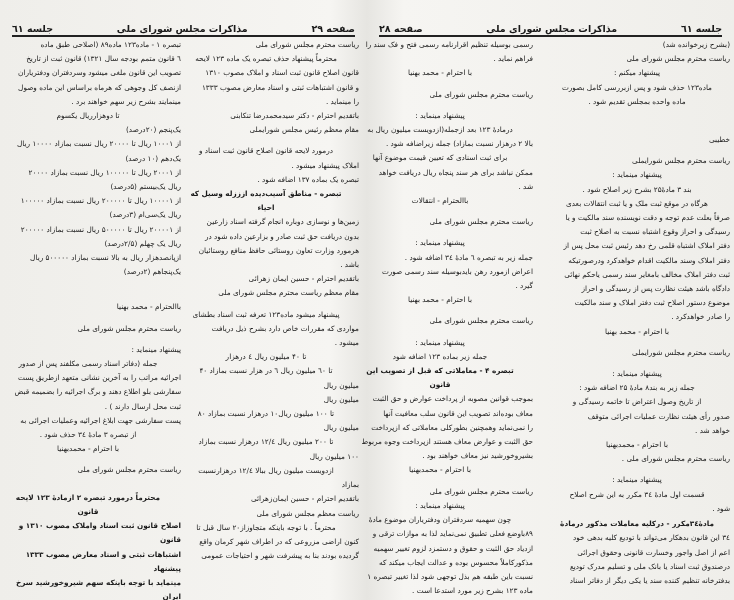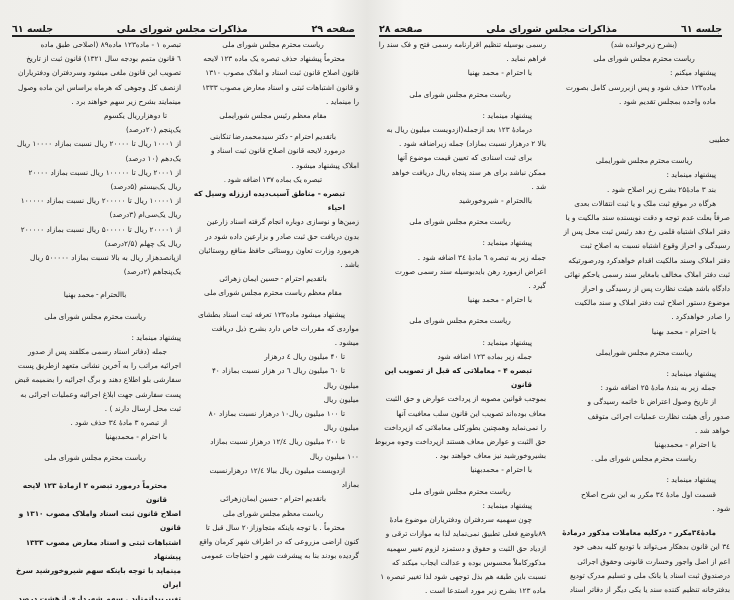--- a/index.html
+++ b/index.html
@@ -5,48 +5,48 @@
   html,body{margin:0;padding:0;}
   body{width:734px;height:600px;background:#f2f1ee;overflow:hidden;font-family:"DejaVu Sans",sans-serif;color:#1a1a1a;}
   .spread{position:relative;width:734px;height:600px;background:linear-gradient(90deg,#efeeea 0%,#f6f5f2 45%,#e6e5e1 50%,#f6f5f2 55%,#efeeea 100%);}
   .page{position:absolute;top:0;height:600px;}
   .page.left{left:0;width:367px;}
   .page.right{left:367px;width:367px;}
   .header{position:absolute;top:18px;left:12px;right:12px;height:16px;direction:rtl;display:flex;justify-content:space-between;align-items:flex-end;font-weight:bold;font-size:9.5px;}
   .header .rule{position:absolute;left:0;right:0;bottom:-3px;height:1.6px;background:#222;}
   .col{position:absolute;top:38px;direction:rtl;text-align:right;font-size:7.3px;line-height:14.2px;}
   .col p{margin:0;}
-  .c{text-align:center;font-family:Liberation Serif, serif;}
-  .ind{padding-right:14px;}
+  .c{}
+  .ind{padding-right:14px;text-align:center;}
   .b{font-weight:bold;}
   .left .col.a{right:8px;width:172px;}
   .left .col.b2{right:186px;width:172px;}
   .right .col.a{right:4px;width:172px;}
-  .right .col.b2{right:188px;width:172px;}
+  .right .col.b2{right:201px;width:172px;}
 </style>
 </head>
 <body>
 
 <div class="spread">
 
   <div class="page left">
     <div class="header">
       <span>صفحه ۲۹</span>
       <span>مذاکرات مجلس شورای ملی</span>
       <span>جلسه ٦١</span>
       <div class="rule"></div>
     </div>
     <div class="col a">
         <p class="c">ریاست محترم مجلس شورای ملی</p>
         <p class="ind">محترماً پیشنهاد حذف تبصره یک ماده ۱۲۳ لایحه</p>
         <p>قانون اصلاح قانون ثبت اسناد و املاک مصوب ۱۳۱۰</p>
         <p>و قانون اشتباهات ثبتی و اسناد معارض مصوب ۱۳۳۳</p>
         <p>را مینماید .</p>
+        <p class="c">باتقدیم احترام - دکتر سیدمحمدرضا تنکابنی</p>
         <p class="c" style="margin-bottom: 7px;">مقام معظم رئیس مجلس شورایملی</p>
-        <p class="c">باتقدیم احترام - دکتر سیدمحمدرضا تنکابنی</p>
         <p class="ind">درمورد لایحه قانون اصلاح قانون ثبت اسناد و</p>
         <p>املاک پیشنهاد میشود .</p>
         <p class="c">تبصره یک بماده ۱۳۷ اضافه شود .</p>
         <p class="ind b">تبصره - مناطق آسیب‌دیده ازززله وسیل که احیاء</p>
         <p>زمین‌ها و نوسازی دوباره انجام گرفته اسناد زارعین</p>
         <p>بدون دریافت حق ثبت صادر و بزارعین داده شود در</p>
         <p>هرمورد وزارت تعاون روستائی حافظ منافع روستائیان</p>
         <p>باشد .</p>
         <p class="c">باتقدیم احترام - حسین ایمان زهرائی</p>
         <p class="c" style="margin-bottom: 7px;">مقام معظم ریاست محترم مجلس شورای ملی</p>
@@ -80,28 +80,28 @@
         <p>از ۱۰۰۰۱ ریال تا ۲۰۰۰۰ ریال نسبت بمازاد ۱۰۰۰۰ ریال</p>
         <p>یک‌دهم (۱۰ درصد)</p>
         <p>از ۲۰۰۰۱ ریال تا ۱۰۰۰۰۰ ریال نسبت بمازاد ۲۰۰۰۰</p>
         <p>ریال یک‌بیستم (۵درصد)</p>
         <p>از ۱۰۰۰۰۱ ریال تا ۲۰۰۰۰۰ ریال نسبت بمازاد ۱۰۰۰۰۰</p>
         <p>ریال یک‌سی‌ام (۳درصد)</p>
         <p>از ۲۰۰۰۰۱ ریال تا ۵۰۰۰۰۰ ریال نسبت بمازاد ۲۰۰۰۰۰</p>
         <p>ریال یک چهلم (۲/۵درصد)</p>
         <p>ازپانصدهزار ریال به بالا نسبت بمازاد ۵۰۰۰۰۰ ریال</p>
         <p>یک‌پنجاهم (۲درصد)</p>
-        <p class="c" style="margin-top: 9px;">باالحترام - محمد بهنیا</p>
+        <p class="c" style="margin-top: 21px;">باالحترام - محمد بهنیا</p>
         <p class="c" style="margin-top: 7px;">ریاست محترم مجلس شورای ملی</p>
         <p style="margin-top: 7px;">پیشنهاد مینماید :</p>
         <p class="ind">جمله (دفاتر اسناد رسمی مکلفند پس از صدور</p>
         <p>اجرائیه مراتب را به آخرین نشانی متعهد ازطریق پست</p>
         <p>سفارشی بلو اطلاع دهند و برگ اجرائیه را بضمیمه قبض</p>
+        <p>ثبت محل ارسال دارند ) .</p>
         <p>پست سفارشی جهت ابلاغ اجرائیه وعملیات اجرائی به</p>
-        <p>ثبت محل ارسال دارند ) .</p>
         <p class="ind">از تبصره ۳ مادهٔ ۳٤ حذف شود .</p>
         <p class="ind">با احترام - محمدبهنیا</p>
         <p class="c" style="margin-top: 7px;">ریاست محترم مجلس شورای ملی</p>
         <p class="ind b" style="margin-top: 13px;">محترماً درمورد تبصره ۲ ازمادهٔ ۱۲۳ لایحه قانون</p>
         <p class="b">اصلاح قانون ثبت اسناد واملاک مصوب ۱۳۱۰ و قانون</p>
         <p class="b">اشتباهات ثبتی و اسناد معارض مصوب ۱۳۳۳ پیشنهاد</p>
         <p class="b">مینماید با توجه باینکه سهم شیروخورشید سرخ ایران</p>
         <p class="b">تغییرپیدانمناید . سهم شهرداری ازهشت درصد به‌پانزده</p>
       </div>
   </div>
@@ -118,57 +118,57 @@
         <p class="c">ریاست محترم مجلس شورای ملی</p>
         <p class="ind">پیشنهاد میکنم :</p>
         <p class="ind">ماده۱۲۳ حذف شود و پس ازبررسی کامل بصورت</p>
         <p class="ind">ماده واحده بمجلس تقدیم شود .</p>
         <p style="margin-top: 24px;">خطیبی</p>
         <p class="c" style="margin-top: 7px;">ریاست محترم مجلس شورایملی</p>
         <p class="ind">پیشنهاد مینماید :</p>
         <p class="ind">بند ۳ مادهٔ۲۵ بشرح زیر اصلاح شود .</p>
         <p class="ind">هرگاه در موقع ثبت ملک و یا ثبت انتقالات بعدی</p>
         <p>صرفاً بعلت عدم توجه و دقت نویسنده سند مالکیت و یا</p>
+        <p>رسیدگی و احراز وقوع اشتباه نسبت به اصلاح ثبت</p>
         <p>دفتر املاک اشتباه قلمی رخ دهد رئیس ثبت محل پس از</p>
-        <p>رسیدگی و احراز وقوع اشتباه نسبت به اصلاح ثبت</p>
         <p>دفتر املاک وسند مالکیت اقدام خواهدکرد ودرصورتیکه</p>
         <p>ثبت دفتر املاک مخالف بامغایر سند رسمی یاحکم نهائی</p>
         <p>دادگاه باشد هیئت نظارت پس از رسیدگی و احراز</p>
         <p>موضوع دستور اصلاح ثبت دفتر املاک و سند مالکیت</p>
         <p>را صادر خواهدکرد .</p>
         <p class="ind">با احترام - محمد بهنیا</p>
         <p class="c" style="margin-top: 7px;">ریاست محترم مجلس شورایملی</p>
         <p class="ind" style="margin-top: 7px;">پیشنهاد مینماید :</p>
         <p class="ind">جمله زیر به بند۸ مادهٔ ۲۵ اضافه شود :</p>
         <p class="ind">از تاریخ وصول اعتراض تا خاتمه رسیدگی و</p>
         <p>صدور رأی هیئت نظارت عملیات اجرائی متوقف</p>
         <p>خواهد شد .</p>
         <p class="ind">با احترام - محمدبهنیا</p>
         <p class="c">ریاست محترم مجلس شورای ملی .</p>
         <p class="ind" style="margin-top: 7px;">پیشنهاد مینماید :</p>
         <p class="ind">قسمت اول مادهٔ ۳٤ مکرر به این شرح اصلاح</p>
         <p>شود .</p>
-        <p class="ind b" style="margin-top: 10px;">مادهٔ۳٤مکرر - درکلیه معاملات مذکور درمادهٔ</p>
+        <p class="ind b" style="margin-top: 1px;">مادهٔ۳٤مکرر - درکلیه معاملات مذکور درمادهٔ</p>
         <p>۳٤ این قانون بدهکار می‌تواند با تودیع کلیه بدهی خود</p>
         <p>اعم از اصل واجور وخسارت قانونی وحقوق اجرائی</p>
         <p>درصندوق ثبت اسناد یا بانک ملی و تسلیم مدرک تودیع</p>
         <p>بدفترخانه تنظیم کننده سند یا یکی دیگر از دفاتر اسناد</p>
       </div>
     <div class="col b2">
         <p>رسمی بوسیله تنظیم اقرارنامه رسمی فتح و فک سند را</p>
         <p>فراهم نماید .</p>
         <p class="ind">با احترام - محمد بهنیا</p>
         <p class="c" style="margin-top: 7px;">ریاست محترم مجلس شورای ملی</p>
         <p class="ind" style="margin-top: 7px;">پیشنهاد مینماید :</p>
         <p class="ind">درمادهٔ ۱۲۳ بعد ازجمله(ازدویست میلیون ریال به</p>
         <p>بالا ۲ درهزار نسبت بمازاد) جمله زیراضافه شود .</p>
         <p class="ind">برای ثبت اسنادی که تعیین قیمت موضوع آنها</p>
         <p>ممکن نباشد برای هر سند پنجاه ریال دریافت خواهد</p>
         <p>شد .</p>
-        <p class="ind">باالحترام - شیروخورشید</p>
+        <p class="ind">باالحترام - انتقالات</p>
         <p class="c" style="margin-top: 7px;">ریاست محترم مجلس شورای ملی</p>
         <p class="ind" style="margin-top: 7px;">پیشنهاد مینماید :</p>
         <p>جمله زیر به تبصره ٦ مادهٔ ۳٤ اضافه شود .</p>
         <p>اعراض ازمورد رهن بایدبوسیله سند رسمی صورت</p>
         <p>گیرد .</p>
         <p class="ind">با احترام - محمد بهنیا</p>
         <p class="c" style="margin-top: 7px;">ریاست محترم مجلس شورای ملی</p>
         <p class="ind" style="margin-top: 7px;">پیشنهاد مینماید :</p>
         <p class="ind">جمله زیر بماده ۱۲۳ اضافه شود</p>
         <p class="ind b">تبصره ۴ - معاملاتی که قبل از تصویب این قانون</p>

